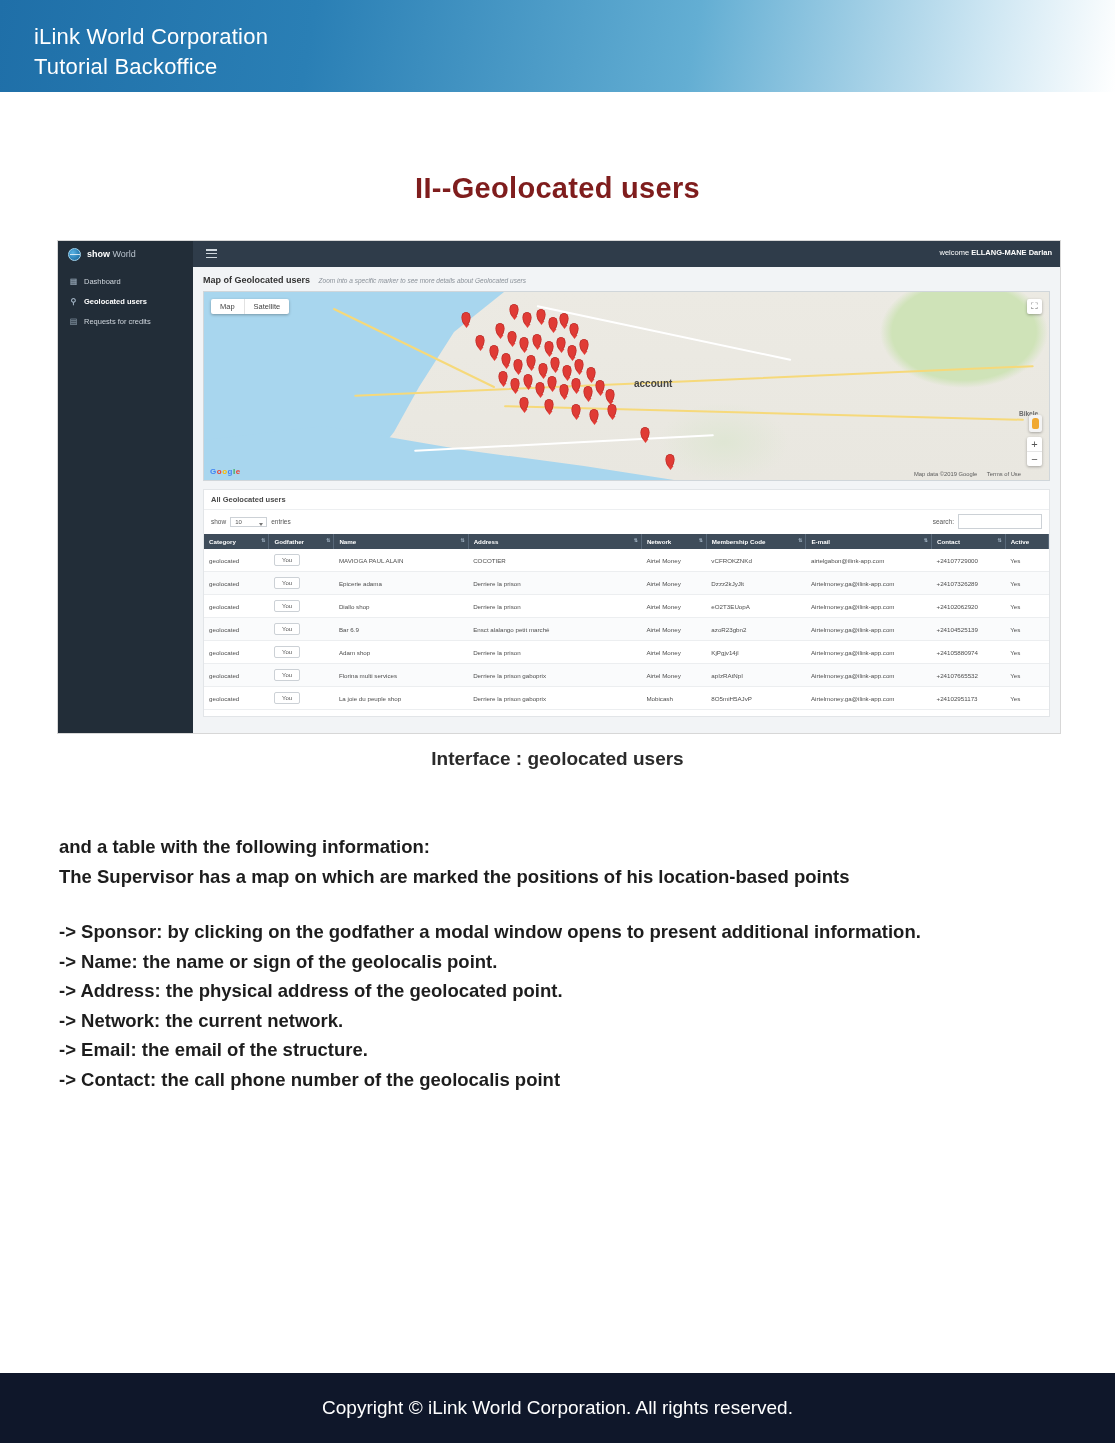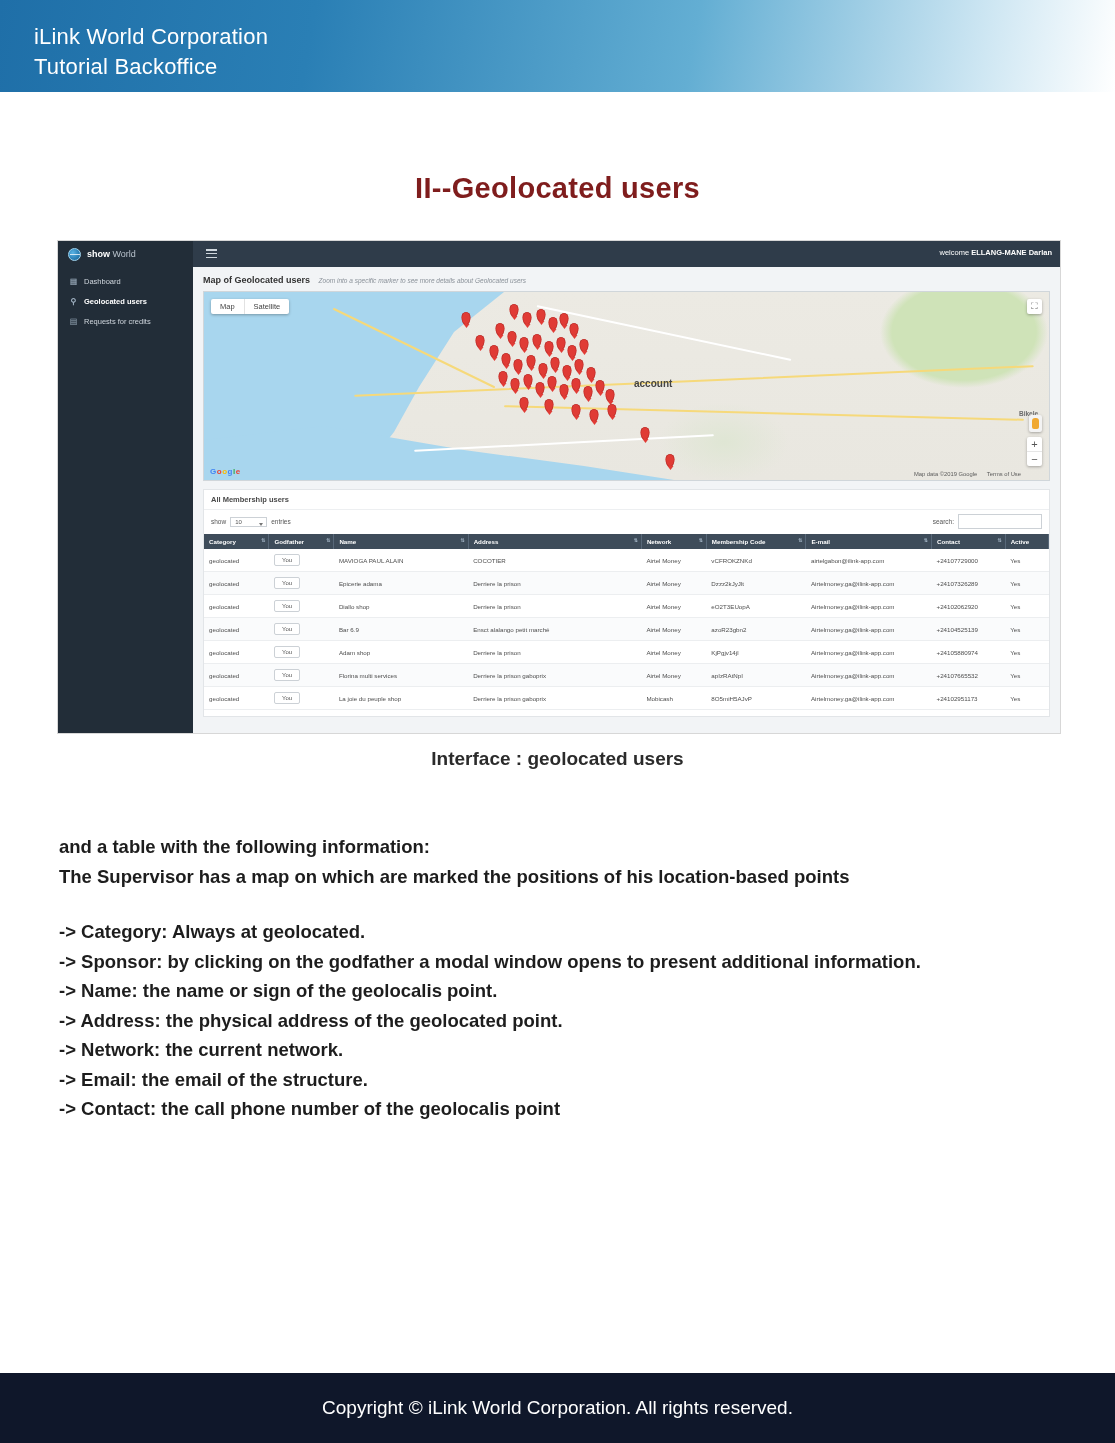--- a/index.html
+++ b/index.html
@@ -572,21 +572,21 @@
         <div>−</div>
       </div>
       <div class="gmap-logo"><span>G</span><span>o</span><span>o</span><span>g</span><span>l</span><span>e</span></div>
       <div class="map-credits">
         <span>Map data ©2019 Google</span>
         <span>Terms of Use</span>
       </div>
     </div>
 
     <div class="table-panel">
-      <div class="tp-head">All Membership users</div>
+      <div class="tp-head">All Geolocated users</div>
       <div class="tp-tools">
         <div class="show-grp">
           <span>show</span>
           <span class="sel-box">10</span>
           <span>entries</span>
         </div>
         <div class="srch-grp">
           <span>search:</span>
           <input class="srch-input" value="" style="">
         </div>
@@ -700,21 +700,20 @@
     </div>
   </div>
 </div>
 
 <div class="shot-caption">Interface : geolocated users</div>
 
 <div class="body-copy">
   <p>and a table with the following information:</p>
   <p>The Supervisor has a map on which are marked the positions of his location-based points</p>
   <div class="gap"></div>
-  <p>-&gt; Category: Always at geolocated.</p>
   <p>-&gt; Sponsor: by clicking on the godfather a modal window opens to present additional information.</p>
   <p>-&gt; Name: the name or sign of the geolocalis point.</p>
   <p>-&gt; Address: the physical address of the geolocated point.</p>
   <p>-&gt; Network: the current network.</p>
   <p>-&gt; Email: the email of the structure.</p>
   <p>-&gt; Contact: the call phone number of the geolocalis point</p>
 </div>
 
 <div class="page-footer">
   <span>Copyright © iLink World Corporation. All rights reserved.</span>

